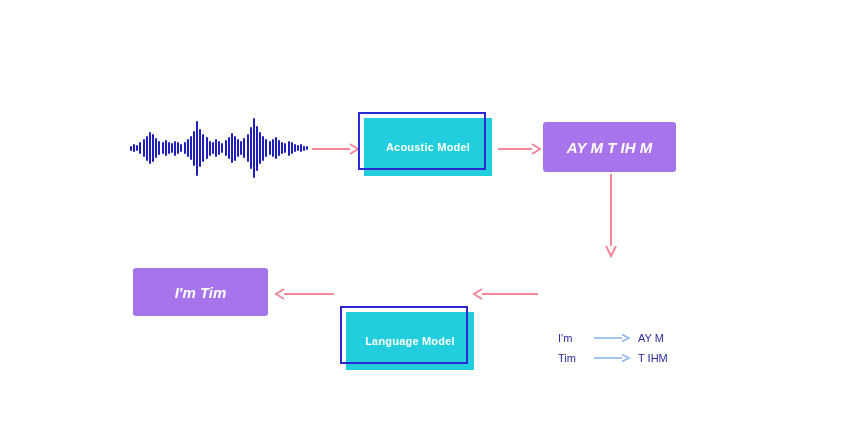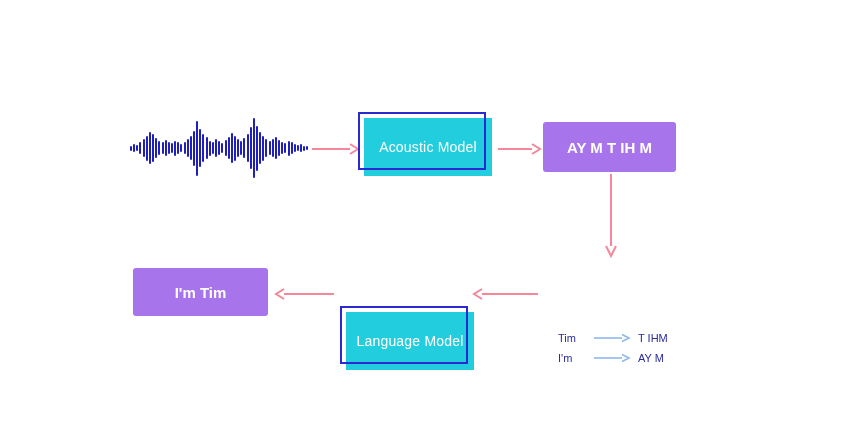--- a/index.html
+++ b/index.html
@@ -59,39 +59,40 @@
   .model-box .label {
     position: absolute;
     left: 6px;
     top: 6px;
     width: 100%;
     height: 100%;
     display: flex;
     align-items: center;
     justify-content: center;
     color: #ffffff;
-    font-size: 14px;
-    font-weight: normal;
+    font-size: 11px;
+    font-weight: bold;
     letter-spacing: 0.2px;
     white-space: nowrap;
   }
 
   
   .purple-box {
     position: absolute;
     background: #a774ec;
     border-radius: 3px;
     display: flex;
     align-items: center;
     justify-content: center;
     color: #ffffff;
     font-size: 15px;
     font-weight: bold;
     white-space: nowrap;
     box-sizing: border-box;
+    font-style: italic;
   }
 
   
   .arrow-svg {
     position: absolute;
     overflow: visible;
   }
 
   
   #lexicon-entries {
@@ -208,35 +209,35 @@
   </div>
 
   <svg class="arrow-svg" style="left:602px; top:174px;" width="18" height="84">
     <line x1="9" y1="0" x2="9" y2="72" stroke="#f4879a" stroke-width="2"></line>
     <path d="M4 72 L9 82 L14 72" fill="none" stroke="#f4879a" stroke-width="2"></path>
   </svg>
 
 
   <div id="lexicon-entries">
     <div class="lex-row">
+      <span class="lex-word">I'm</span>
+      <svg class="lex-arrow" viewBox="0 0 40 12">
+        <line x1="2" y1="6" x2="30" y2="6" stroke="#8fb8ee" stroke-width="1.6"></line>
+        <path d="M30 2.5 L37 6 L30 9.5" fill="none" stroke="#8fb8ee" stroke-width="1.6"></path>
+      </svg>
+      <span class="lex-phon">AY  M</span>
+    </div>
+    <div class="lex-row">
       <span class="lex-word">Tim</span>
       <svg class="lex-arrow" viewBox="0 0 40 12">
         <line x1="2" y1="6" x2="30" y2="6" stroke="#8fb8ee" stroke-width="1.6"></line>
         <path d="M30 2.5 L37 6 L30 9.5" fill="none" stroke="#8fb8ee" stroke-width="1.6"></path>
       </svg>
       <span class="lex-phon">T  IHM</span>
     </div>
-    <div class="lex-row">
-      <span class="lex-word">I'm</span>
-      <svg class="lex-arrow" viewBox="0 0 40 12">
-        <line x1="2" y1="6" x2="30" y2="6" stroke="#8fb8ee" stroke-width="1.6"></line>
-        <path d="M30 2.5 L37 6 L30 9.5" fill="none" stroke="#8fb8ee" stroke-width="1.6"></path>
-      </svg>
-      <span class="lex-phon">AY  M</span>
-    </div>
   </div>
 
   <svg class="arrow-svg" style="left:472px; top:285px;" width="68" height="18">
     <line x1="66" y1="9" x2="10" y2="9" stroke="#f4879a" stroke-width="2"></line>
     <path d="M10 4 L2 9 L10 14" fill="none" stroke="#f4879a" stroke-width="2"></path>
   </svg>
 
   <div class="model-box" style="left:340px; top:258px; width:128px; height:58px;margin-top:48px;">
     <div class="fill"></div>
     <div class="outline"></div>

